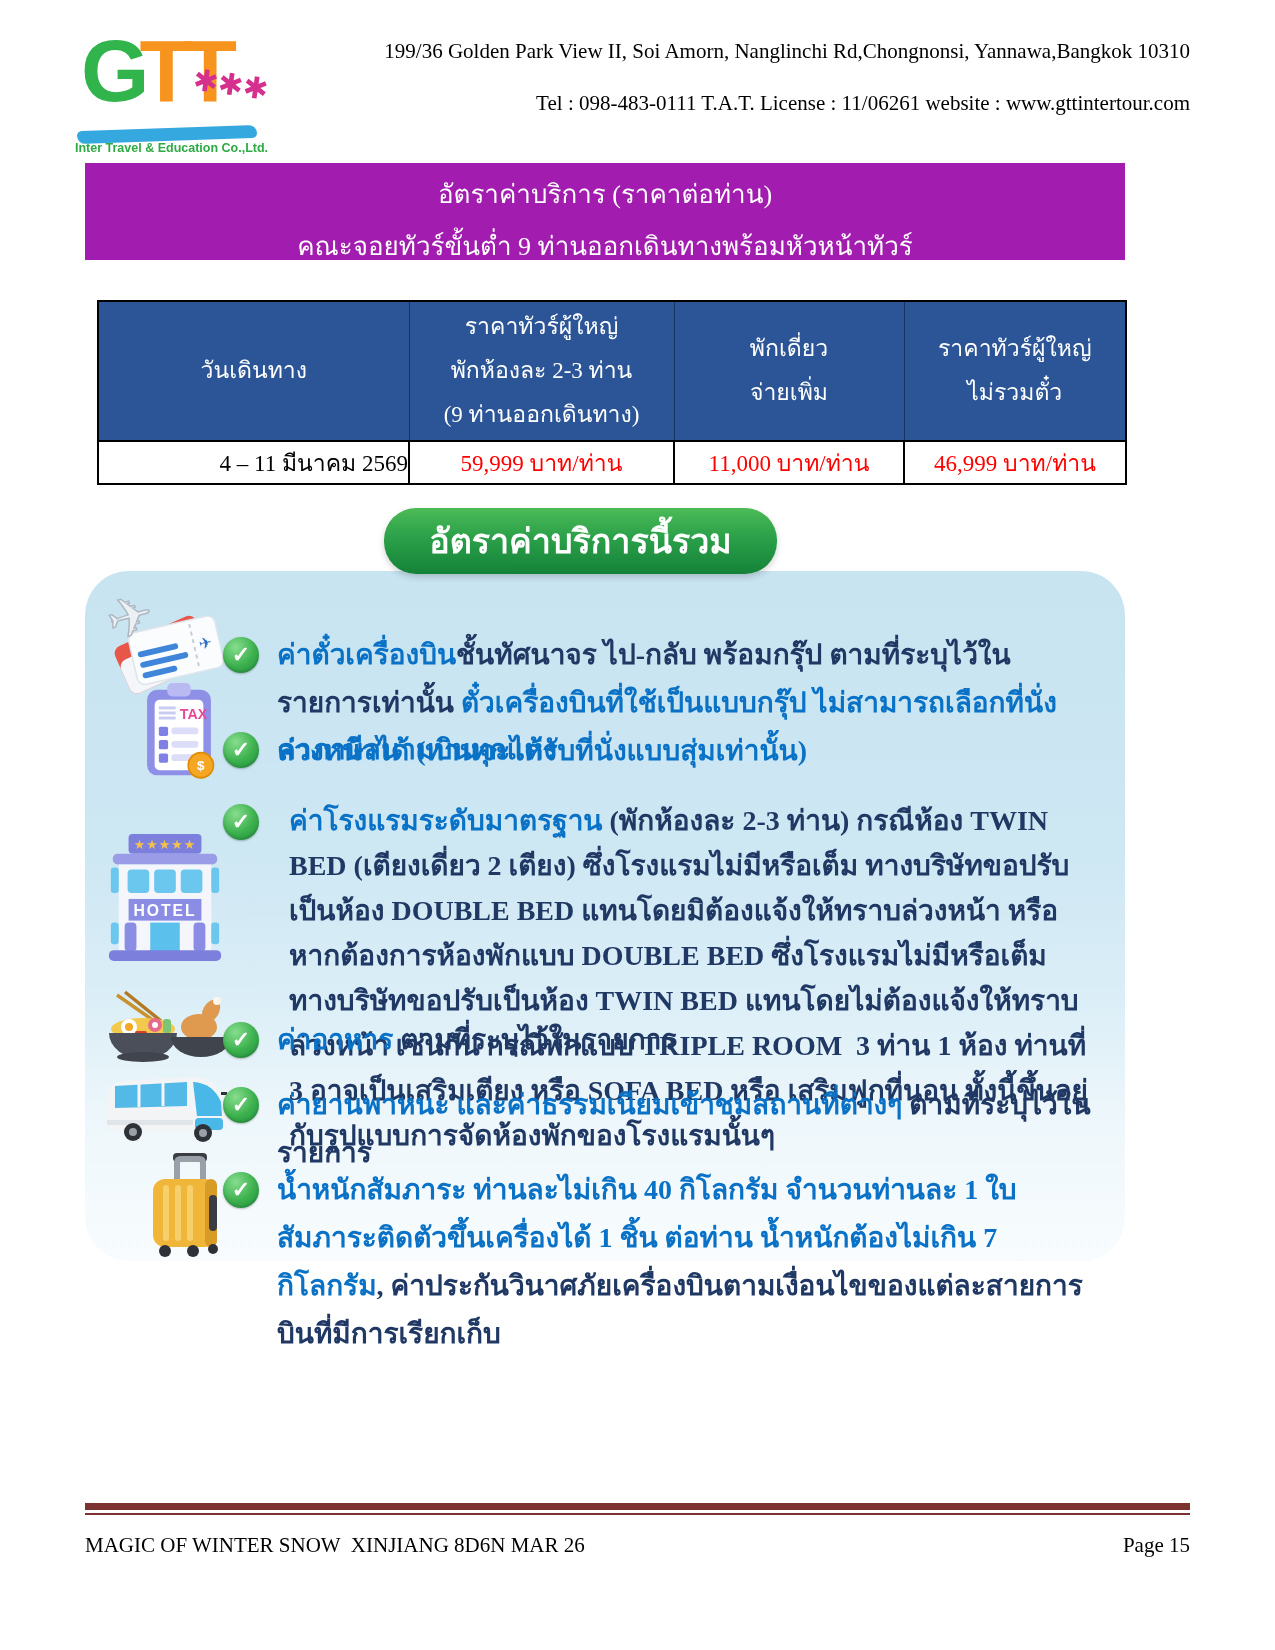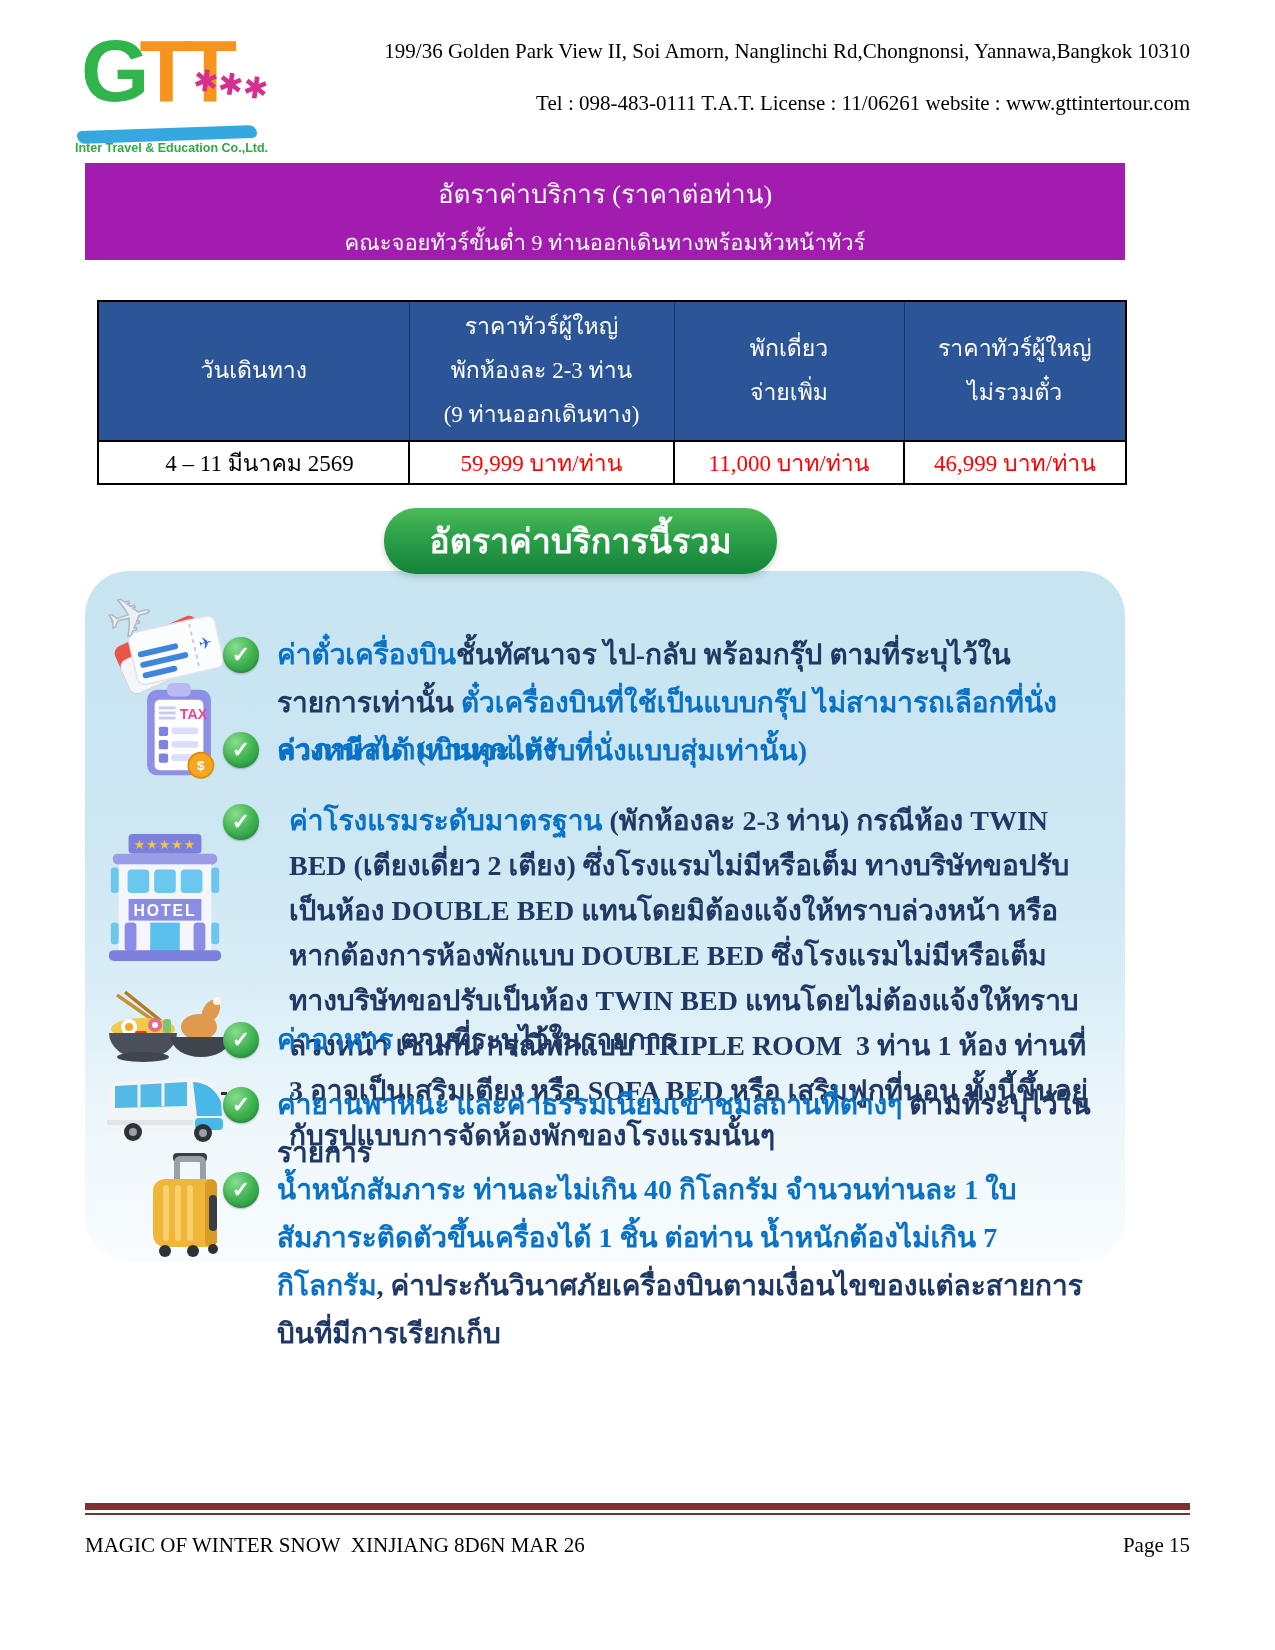--- a/index.html
+++ b/index.html
@@ -20,31 +20,31 @@
   .logo-sub{position:absolute;left:0;top:108px;font-family:"Liberation Sans",sans-serif;
             font-size:12.5px;font-weight:bold;color:#2faa45;white-space:nowrap;}
   .header-text{flex:1;text-align:right;padding-top:6px;}
   .header-address{font-size:21px;}
   .header-contact{font-size:21px;margin-top:27px;}
 
   
   .banner{position:absolute;left:85px;top:163px;width:1040px;height:97px;background:#a21caf;
           color:#fff;text-align:center;}
   .banner-line1{font-size:26px;padding-top:10px;}
-  .banner-line2{font-size:22px;padding-top:11px;}
+  .banner-line2{font-size:26px;padding-top:11px;}
 
   
   .price-table{position:absolute;left:97px;top:300px;width:1028px;border-collapse:collapse;
                table-layout:fixed;}
   .price-table th{background:#2b5596;color:#fff;font-weight:normal;border:1.5px solid #16345f;
                   height:138px;vertical-align:middle;padding:0;}
   .price-table th .hline{line-height:44px;font-size:23px;}
   .price-table td{border:2px solid #000;height:41px;font-size:23px;background:#fff;padding:0;}
   .price-table{border:2px solid #000;}
-  td.cell-date{text-align:center;padding-left:12px;color:#000;}
+  td.cell-date{text-align:right;padding-left:12px;color:#000;}
   td.cell-price{text-align:center;color:#ff0000;}
 
   
   .badge{position:absolute;left:384px;top:508px;width:393px;height:66px;border-radius:32px;
          background:linear-gradient(180deg,#4cbb57 0%,#2ba049 45%,#148238 100%);
          display:flex;align-items:center;justify-content:center;color:#fff;
          font-family:"Liberation Sans",sans-serif;font-weight:bold;font-size:34px;z-index:3;
          box-shadow:0 3px 6px rgba(0,0,0,.18);}
   .panel{position:absolute;left:85px;top:571px;width:1040px;height:690px;border-radius:44px;
          background:linear-gradient(180deg,#c8e4f1 0%,#cde7f3 40%,#dbeef7 62%,#eef7fb 80%,#f8fcfe 100%);

